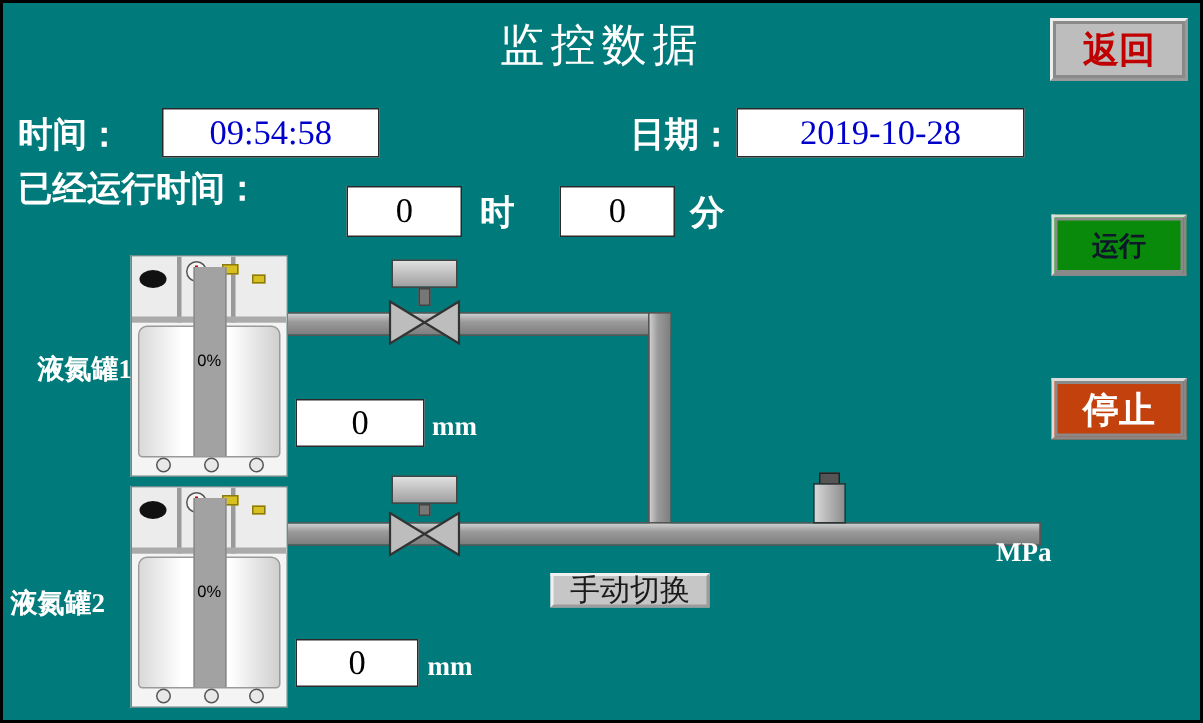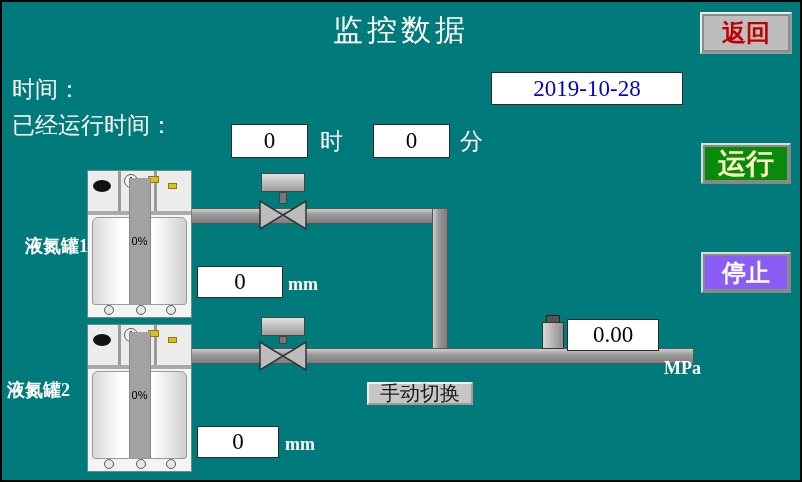--- a/index.html
+++ b/index.html
@@ -13,21 +13,21 @@
     height: 482px;
     background: #007a7a;
     border: 2px solid #000;
     overflow: hidden;
   }
   .abs { position: absolute; }
 
   
   .lbl {
     color: #fff;
-    font-weight: normal;
+    font-weight: bold;
     font-size: 23px;
     white-space: nowrap;
   }
   .title {
     color: #fff;
     font-size: 30px;
     font-weight: normal;
     letter-spacing: 4px;
   }
   .small-lbl {
@@ -60,26 +60,26 @@
   }
   .btn-back {
     background: #bdbdbd;
     color: #c00000;
     font-size: 24px;
     border: 2px outset #eee;
     box-shadow: inset 0 0 0 2px #8a8a8a;
   }
   .btn-run {
     background: #0a8a0a;
-    color: #fef9c3;
-    font-size: 28px;
+    color: #0f172a;
+    font-size: 18px;
     box-shadow: inset 0 0 0 2px #8a8a8a;
   }
   .btn-stop {
-    background: #8b5cf6;
+    background: #c2410c;
     color: #fff;
     font-size: 24px;
     box-shadow: inset 0 0 0 2px #8a8a8a;
   }
   .btn-manual {
     background: #c6c6c6;
     color: #1a1a1a;
     font-size: 20px;
     font-weight: normal;
     border: 2px outset #f0f0f0;
@@ -175,20 +175,22 @@
 </head>
 <body>
 
 <div id="screen">
 
   <div class="abs title" style="left:0; right:0; top:8px; text-align:center;">监控数据</div>
 
   <div class="abs btn btn-back" style="left:698px; top:10px; width:92px; height:42px;">返回</div>
 
   <div class="abs lbl" style="left:10px; top:72px;">时间：</div>
+  <div class="abs field blue" style="left:106px; top:70px; width:145px; height:33px;">09:54:58</div>
+  <div class="abs lbl" style="left:418px; top:72px;">日期：</div>
   <div class="abs field blue" style="left:489px; top:70px; width:192px; height:33px;">2019-10-28</div>
 
   <div class="abs lbl" style="left:10px; top:108px;">已经运行时间：</div>
   <div class="abs field" style="left:229px; top:122px; width:77px; height:34px;">0</div>
   <div class="abs lbl" style="left:318px; top:124px;">时</div>
   <div class="abs field" style="left:371px; top:122px; width:77px; height:34px;">0</div>
   <div class="abs lbl" style="left:458px; top:124px;">分</div>
 
   <div class="abs btn btn-run" style="left:699px; top:141px; width:90px; height:41px;">运行</div>
   <div class="abs btn btn-stop" style="left:699px; top:250px; width:90px; height:41px;">停止</div>
@@ -229,21 +231,21 @@
         <span>0%</span>
       </div>
     </div>
     <div class="tk-wheel" style="left:16px;"></div>
     <div class="tk-wheel" style="left:48px;"></div>
     <div class="tk-wheel" style="left:78px;"></div>
   </div>
   <div class="abs field" style="left:195px; top:264px; width:86px; height:32px;">0</div>
   <div class="abs small-lbl" style="left:286px; top:272px;">mm</div>
 
-  <div class="abs small-lbl" style="left:5px; top:376px;">液氮罐2</div>
+  <div class="abs small-lbl" style="left:5px; top:388px;">液氮罐2</div>
   <div class="abs tank" style="left:85px; top:322px; width:105px; height:148px;">
     <div class="tank-top">
       <div class="tk-pipe1"></div>
         <div class="tk-pipe2"></div>
       <div class="tk-ellipse"></div>
       <div class="tk-gauge"></div>
       <div class="tk-yellow1"></div>
       <div class="tk-yellow2"></div>
       <div class="tk-rail"></div>
     </div>
@@ -256,16 +258,15 @@
     <div class="tk-wheel" style="left:48px;"></div>
     <div class="tk-wheel" style="left:78px;"></div>
   </div>
   <div class="abs field" style="left:195px; top:424px; width:82px; height:32px;">0</div>
   <div class="abs small-lbl" style="left:283px; top:432px;">mm</div>
 
   <div class="abs btn btn-manual" style="left:365px; top:380px; width:106px; height:23px;">手动切换</div>
 
   <div class="abs sensor-cap" style="left:544px; top:313px; width:14px; height:8px;"></div>
   <div class="abs sensor-body" style="left:540px; top:320px; width:22px; height:27px;"></div>
-  <div class="abs field" style="left:565px; top:317px; width:92px; height:32px;">0.00</div>
   <div class="abs small-lbl" style="left:662px; top:324px;margin-top:32px;">MPa</div>
 
 </div>
 
 </body></html>

